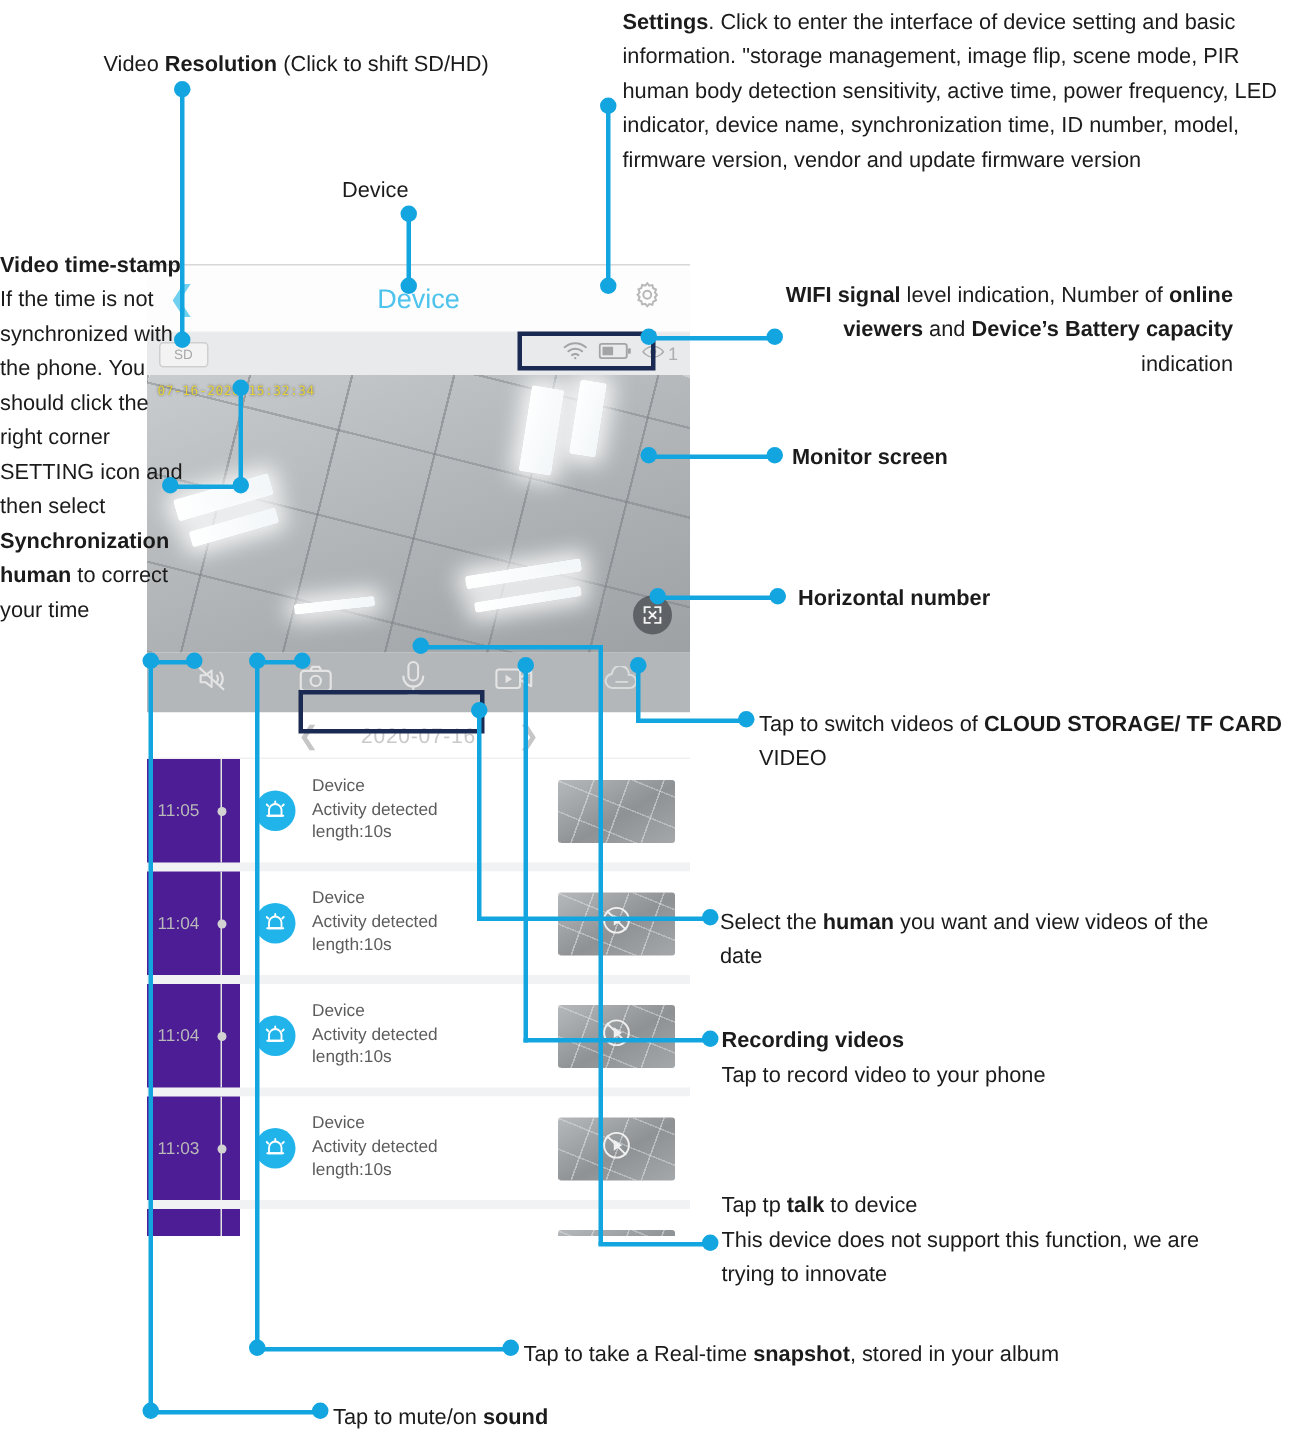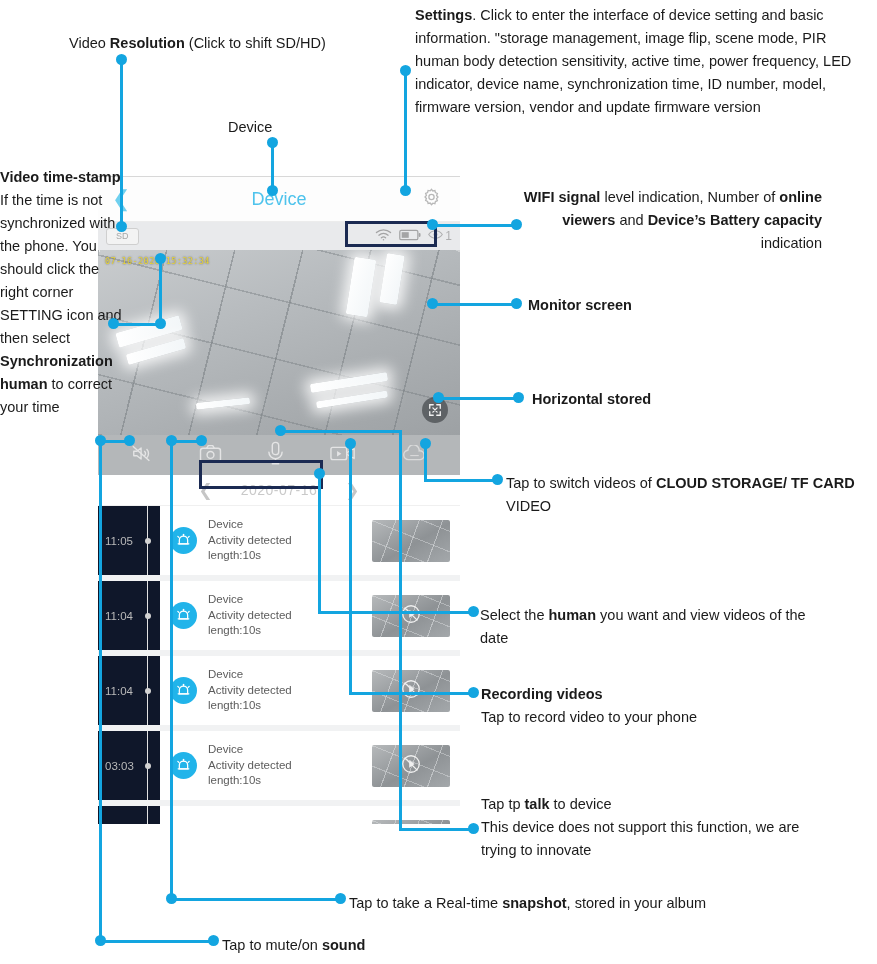--- a/index.html
+++ b/index.html
@@ -55,21 +55,21 @@
   .ctrls .ci{opacity:.82;}
 
   .datebar{height:30px;background:#fff;display:flex;align-items:center;justify-content:center;
         gap:28px;border-bottom:1px solid #f0f0f0;}
   .datebar .chv{color:#c6c6c6;font-size:17px;font-weight:300;}
   .datebar .dtxt{color:#c9c9c9;font-size:14px;letter-spacing:.5px;}
 
   .events{position:relative;height:345px;overflow:hidden;background:#fafafa;}
   .evrow{display:flex;align-items:stretch;height:69px;background:#ffffff;
         border-bottom:6px solid #f1f2f3;position:relative;}
-  .evtime{width:62px;flex:none;position:relative;background:#0f172a;
+  .evtime{width:62px;flex:none;position:relative;background:#4c1d95;
         display:flex;align-items:center;}
   .evtime span{font-size:11.5px;color:#b9b9b9;padding-left:7px;}
   .tl{position:absolute;right:12px;top:0;bottom:0;width:1px;background:#e2e2e2;}
   .tl i{position:absolute;top:50%;left:-2.5px;margin-top:-3px;width:6px;height:6px;
         border-radius:50%;background:#d2d2d2;}
   .evicon{width:46px;flex:none;display:flex;align-items:center;justify-content:center;}
   .bell{width:27px;height:27px;border-radius:50%;background:#21b4ea;
         display:flex;align-items:center;justify-content:center;}
   .evtext{flex:1;display:flex;flex-direction:column;justify-content:center;
         font-size:11.5px;color:#5c5c5c;line-height:15.5px;padding-left:2px;}
@@ -281,21 +281,21 @@
             <circle cx="12" cy="12" r="9"></circle>
               <path d="M10 8l6 4-6 4z" fill="#f0f0f0" stroke="none"></path>
               <path d="M5 5l14 14"></path>
           </svg>
         </span>
       </div>
     </div>
 
     <div class="evrow">
       <div class="evtime">
-        <span>03:03</span>
+        <span>11:03</span>
         <div class="tl">
             <i></i>
           </div>
       </div>
       <div class="evicon">
         <span class="bell">
           <svg width="15" height="15" viewBox="0 0 18 18" fill="none" stroke="#ffffff" stroke-width="1.5" stroke-linecap="round">
             <path d="M4 13V8.6a5 5 0 0 1 10 0V13z"></path>
               <path d="M2.6 13h12.8"></path>
               <path d="M9 3.4V1.6"></path>
@@ -349,21 +349,21 @@
 <div class="ann" style="left:228px;top:116px;">Device</div>
 
 <div class="ann" style="left:415px;top:4px;width:440px;"><b>Settings</b>. Click to enter the interface of device setting and basic information. "storage management, image flip, scene mode, PIR human body detection sensitivity, active time, power frequency, LED indicator, device name, synchronization time, ID number, model, firmware version, vendor and update firmware version</div>
 
 <div class="ann" style="left:0px;top:166px;width:130px;"><b>Video time-stamp</b><br>If the time is not synchronized with the phone. You should click the right corner SETTING icon and then select <b>Synchronization human</b> to correct your time</div>
 
 <div class="ann" style="left:522px;top:186px;width:300px;text-align:right;"><b>WIFI signal</b> level indication, Number of <b>online viewers</b> and <b>Device’s Battery capacity</b> indication</div>
 
 <div class="ann" style="left:528px;top:294px;"><b>Monitor screen</b></div>
 
-<div class="ann" style="left:532px;top:388px;"><b>Horizontal stored</b></div>
+<div class="ann" style="left:532px;top:388px;"><b>Horizontal number</b></div>
 
 <div class="ann" style="left:506px;top:472px;width:358px;">Tap to switch videos of <b>CLOUD STORAGE/ TF CARD</b> VIDEO</div>
 
 <div class="ann" style="left:480px;top:604px;width:330px;">Select the <b>human</b> you want and view videos of the date</div>
 
 <div class="ann" style="left:481px;top:683px;width:330px;"><b>Recording videos</b><br>Tap to record video to your phone</div>
 
 <div class="ann" style="left:481px;top:793px;width:340px;">Tap tp <b>talk</b> to device<br>This device does not support this function, we are trying to innovate</div>
 
 <div class="ann" style="left:349px;top:892px;white-space:nowrap;">Tap to take a Real-time <b>snapshot</b>, stored in your album</div>

